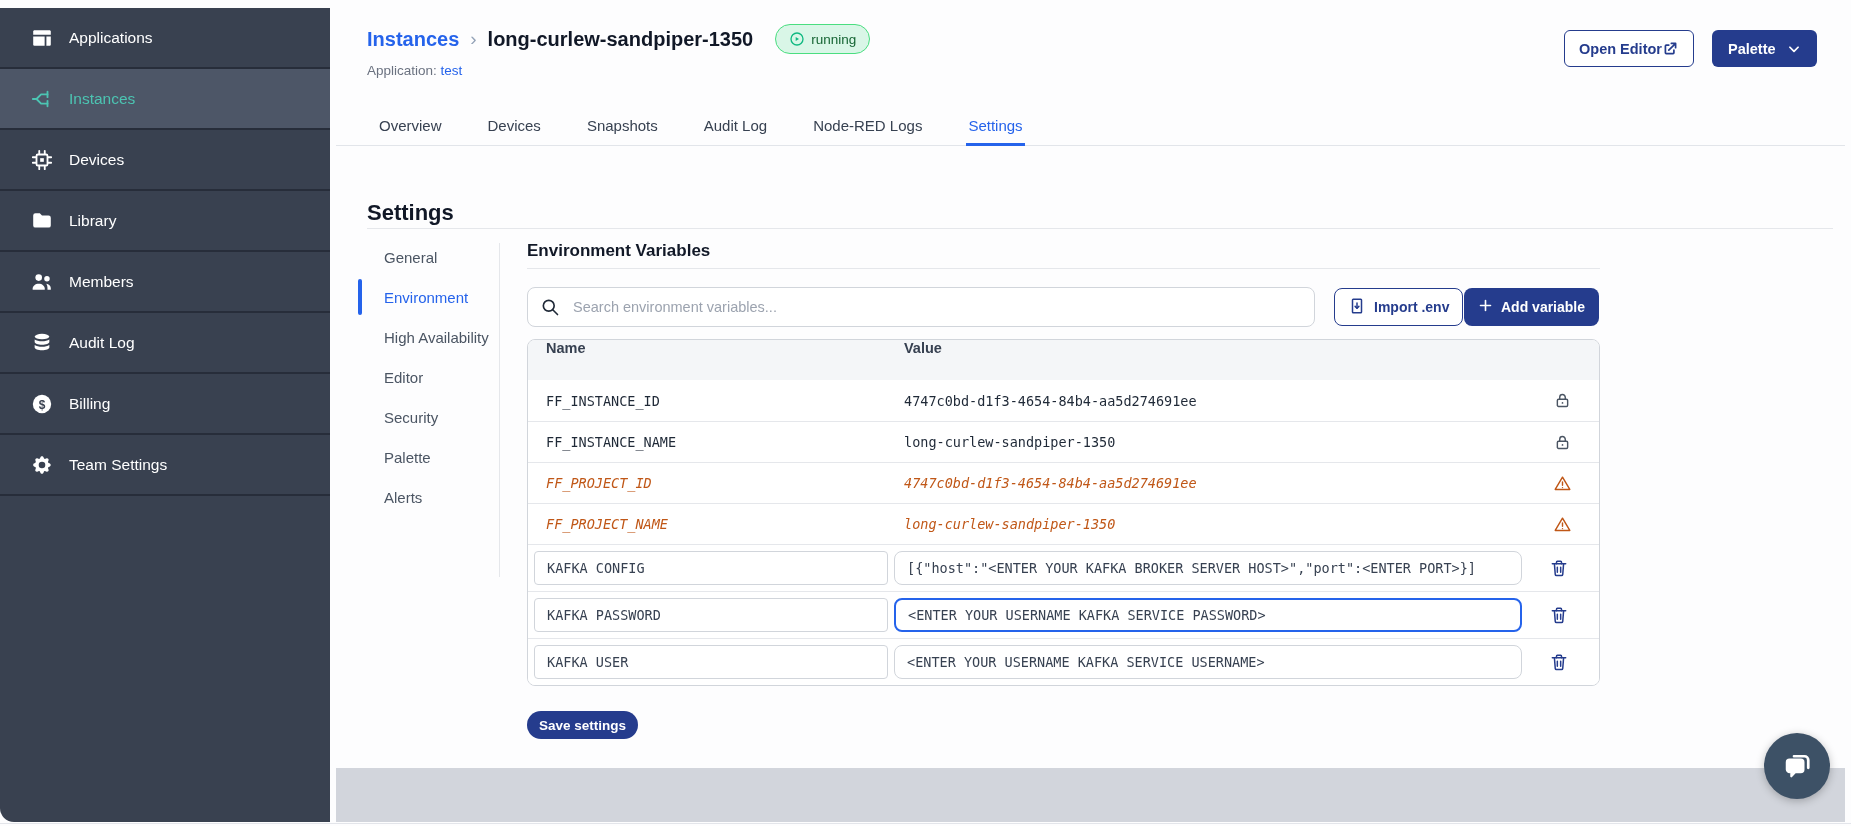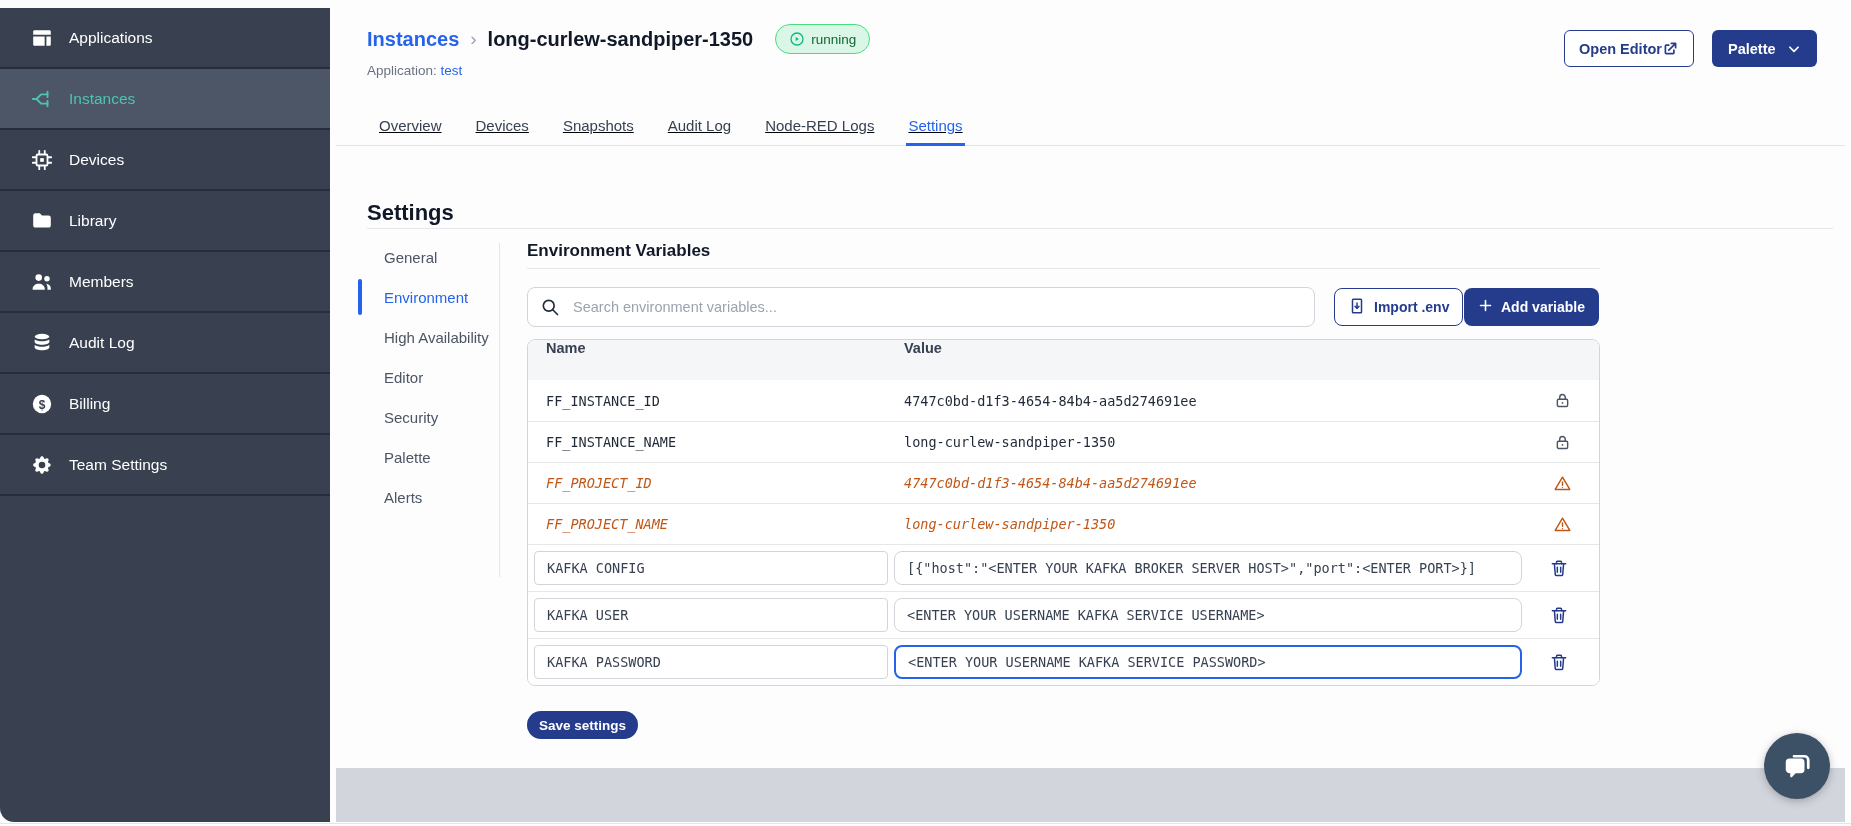--- a/index.html
+++ b/index.html
@@ -50,21 +50,21 @@
   .btn-actions {
     position:absolute; left:1712px; top:30px; height:37px; padding:0 16px;
     display:flex; align-items:center; gap:11px; background:#253c8d;
     border:none; border-radius:6px; color:#ffffff;
     font-weight:bold; font-size:14.5px; cursor:pointer; font-family:inherit;
   }
   .btn-open svg, .btn-actions svg { display:block; }
 
   
   .tabsbar { position:absolute; left:336px; right:6px; top:112px; height:34px; border-bottom:1px solid #e2e5ea; }
-  .tabs { position:absolute; left:41px; bottom:-1px; display:flex; gap:30px;text-decoration:underline; }
+  .tabs { position:absolute; left:41px; bottom:-1px; display:flex; gap:42px; }
   .tab {
     padding:6px 2px 9px; font-size:15px; color:#374151;
     border-bottom:3px solid transparent; cursor:pointer;
   }
   .tab.active { color:#2563eb; border-bottom-color:#2563eb; }
 
   
   .settings-title { position:absolute; left:367px; top:182px; font-size:22px; font-weight:bold; color:#111827; }
   .settings-divider { position:absolute; left:367px; right:18px; top:228px; border-top:1px solid #e5e7eb; }
 
@@ -417,37 +417,37 @@
               <path d="M4 7h16"></path>
               <path d="M9 7V5a1 1 0 011-1h4a1 1 0 011 1v2"></path>
               <path d="M6.5 7l1 12.6a1.5 1.5 0 001.5 1.4h6a1.5 1.5 0 001.5-1.4l1-12.6"></path>
               <path d="M10 11v6M14 11v6"></path>
             </svg>
       </button>
         </div>
     </div>
 
     <div class="t-row edit">
-      <input class="name-input mono" value="KAFKA_USER" style="">
-      <input class="value-input mono" value="&lt;ENTER YOUR USERNAME KAFKA SERVICE USERNAME&gt;" style="">
+      <input class="name-input mono" value="KAFKA_PASSWORD" style="">
+      <input class="value-input mono focused" value="&lt;ENTER YOUR USERNAME KAFKA SERVICE PASSWORD&gt;" style="">
       <div class="c-action">
           <button class="icon-btn">
         <svg viewBox="0 0 24 24" fill="none" stroke="currentColor" stroke-width="1.8" stroke-linecap="round" stroke-linejoin="round">
               <path d="M4 7h16"></path>
               <path d="M9 7V5a1 1 0 011-1h4a1 1 0 011 1v2"></path>
               <path d="M6.5 7l1 12.6a1.5 1.5 0 001.5 1.4h6a1.5 1.5 0 001.5-1.4l1-12.6"></path>
               <path d="M10 11v6M14 11v6"></path>
             </svg>
       </button>
         </div>
     </div>
 
     <div class="t-row edit">
-      <input class="name-input mono" value="KAFKA_PASSWORD" style="">
-      <input class="value-input mono focused" value="&lt;ENTER YOUR USERNAME KAFKA SERVICE PASSWORD&gt;" style="">
+      <input class="name-input mono" value="KAFKA_USER" style="">
+      <input class="value-input mono" value="&lt;ENTER YOUR USERNAME KAFKA SERVICE USERNAME&gt;" style="">
       <div class="c-action">
           <button class="icon-btn">
         <svg viewBox="0 0 24 24" fill="none" stroke="currentColor" stroke-width="1.8" stroke-linecap="round" stroke-linejoin="round">
               <path d="M4 7h16"></path>
               <path d="M9 7V5a1 1 0 011-1h4a1 1 0 011 1v2"></path>
               <path d="M6.5 7l1 12.6a1.5 1.5 0 001.5 1.4h6a1.5 1.5 0 001.5-1.4l1-12.6"></path>
               <path d="M10 11v6M14 11v6"></path>
             </svg>
       </button>
         </div>

